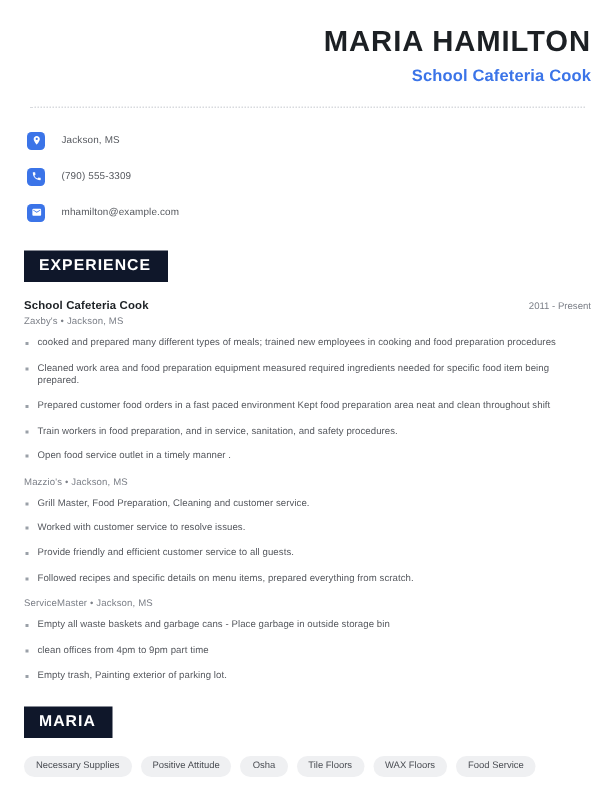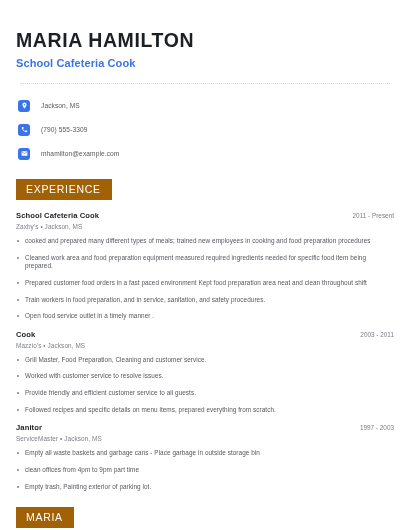--- a/index.html
+++ b/index.html
@@ -18,23 +18,22 @@
 
   .page {
     width: 410px;
     height: 530px;
     padding: 0 16px;
     position: relative;
   }
 
   
   .header {
-    text-align: left;
+    text-align: right;
     padding-top: 16px;
-    margin-top: 12px;
   }
 
   .full-name {
     font-size: 19.5px;
     font-weight: bold;
     letter-spacing: 0.6px;
     color: #1c2024;
     line-height: 1.25;
   }
 
@@ -83,24 +82,24 @@
     font-size: 6.6px;
     color: #55585e;
     letter-spacing: 0.1px;
   }
 
   
   .section { margin-top: 16px; }
 
   .section-heading {
     display: inline-block;
-    background: #a16207;
+    background: #0f172a;
     color: #ffffff;
     font-size: 10.5px;
-    font-weight: normal;
+    font-weight: bold;
     letter-spacing: 0.7px;
     padding: 4px 11px 4px 10px;
     line-height: 1.2;
   }
 
   
   .experience-list { margin-top: 11px; }
 
   .job { margin-bottom: 9px; }
 
@@ -232,38 +231,30 @@
         <ul class="bullets">
           <li>cooked and prepared many different types of meals; trained new employees in cooking and food preparation procedures</li>
           <li>Cleaned work area and food preparation equipment measured required ingredients needed for specific food item being prepared.</li>
           <li>Prepared customer food orders in a fast paced environment Kept food preparation area neat and clean throughout shift</li>
           <li>Train workers in food preparation, and in service, sanitation, and safety procedures.</li>
           <li>Open food service outlet in a timely manner .</li>
         </ul>
       </div>
 
       <div class="job">
-        <div class="job-header">
-          <span class="job-role">Cook</span>
-          <span class="job-dates">2003 - 2011</span>
-        </div>
         <div class="job-company">Mazzio's • Jackson, MS</div>
         <ul class="bullets">
           <li>Grill Master, Food Preparation, Cleaning and customer service.</li>
           <li>Worked with customer service to resolve issues.</li>
           <li>Provide friendly and efficient customer service to all guests.</li>
           <li>Followed recipes and specific details on menu items, prepared everything from scratch.</li>
         </ul>
       </div>
 
       <div class="job">
-        <div class="job-header">
-          <span class="job-role">Janitor</span>
-          <span class="job-dates">1997 - 2003</span>
-        </div>
         <div class="job-company">ServiceMaster • Jackson, MS</div>
         <ul class="bullets">
           <li>Empty all waste baskets and garbage cans - Place garbage in outside storage bin</li>
           <li>clean offices from 4pm to 9pm part time</li>
           <li>Empty trash, Painting exterior of parking lot.</li>
         </ul>
       </div>
 
     </div>
   </div>

